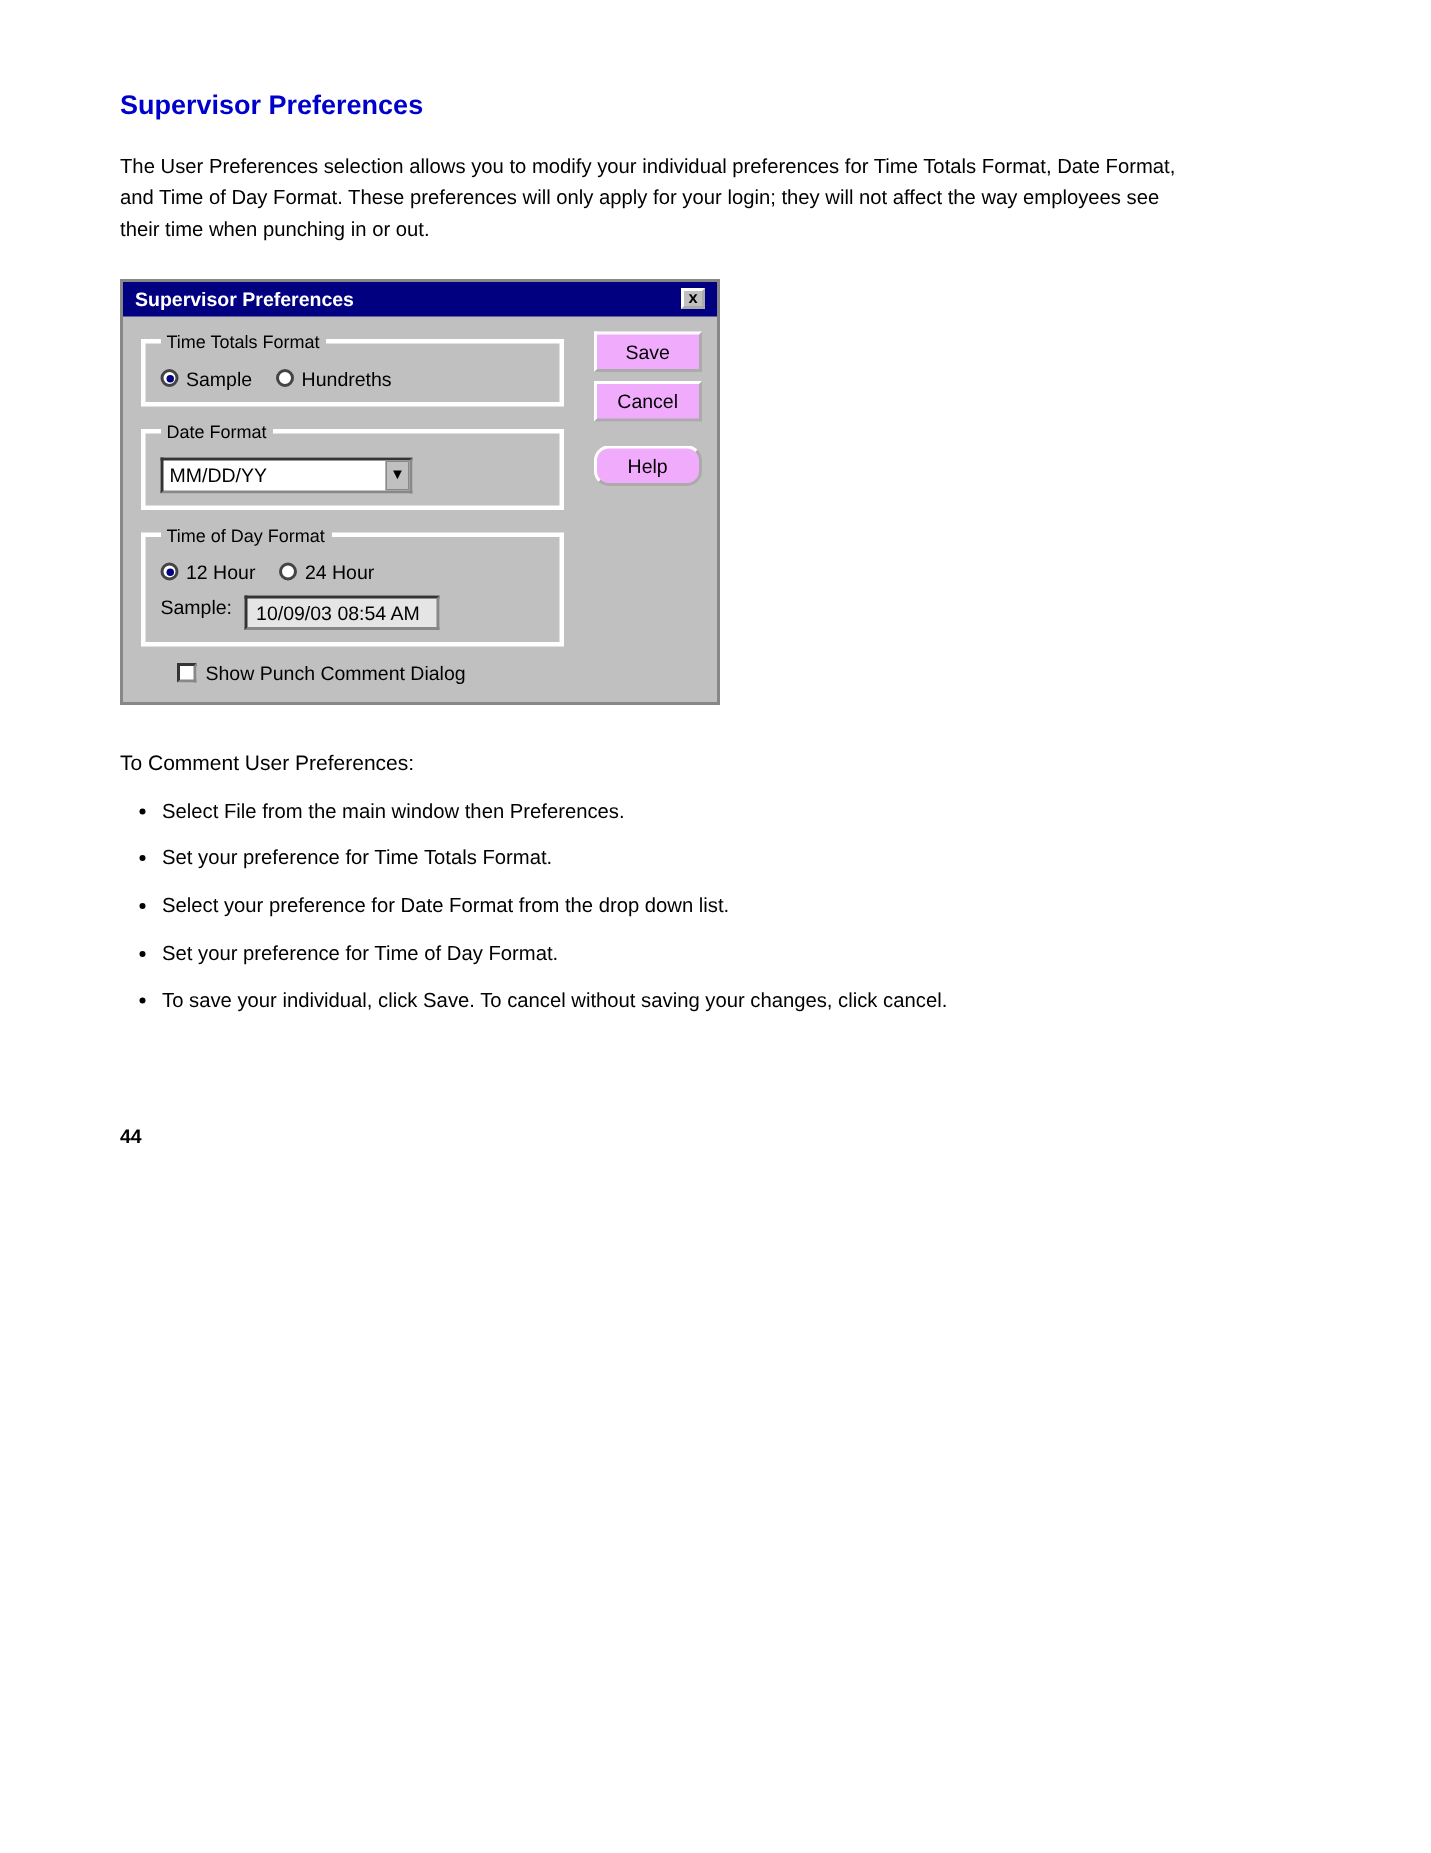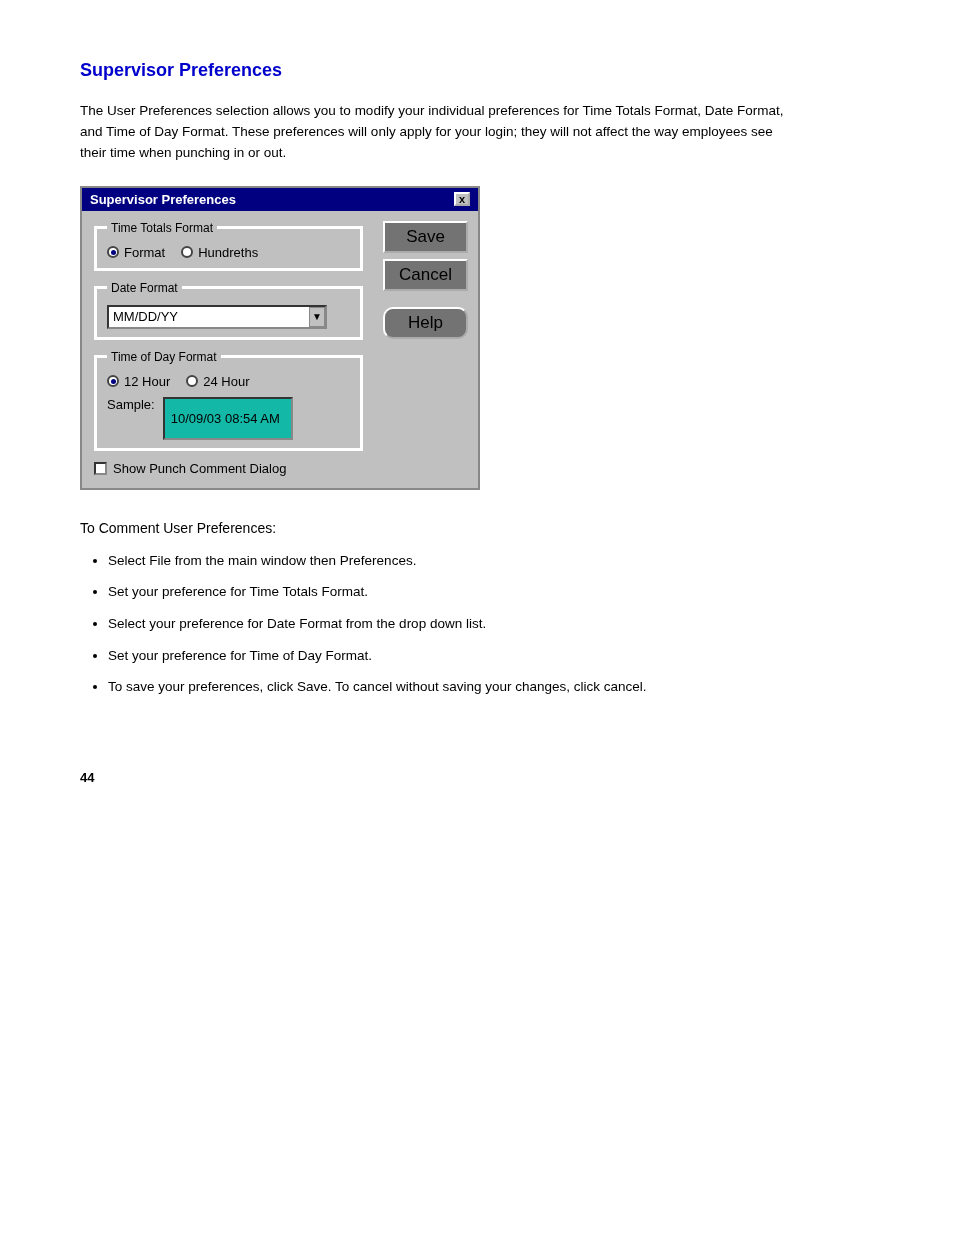--- a/index.html
+++ b/index.html
@@ -65,23 +65,23 @@
     }
 
     .dialog-buttons {
       display: flex;
       flex-direction: column;
       gap: 6px;
       padding: 10px 10px 10px 8px;
     }
 
     .dialog-btn {
-      background: #737373;
+      background: #f0abfc;
       border: 2px outset #ffffff;
-      font-size: 17px;
+      font-size: 13px;
       padding: 4px 14px;
       min-width: 60px;
       cursor: pointer;
       text-align: center;
     }
 
     
     .field-group {
       border: 3px solid #ffffff;
       margin-bottom: 10px;
@@ -158,33 +158,34 @@
 
     .sample-row {
       display: flex;
       align-items: flex-start;
       gap: 8px;
       margin-top: 8px;
       font-size: 13px;
     }
 
     .sample-value {
-      background: #14b8a6;
+      background: #e5e5e5;
       border: 2px inset #888;
-      padding: 12px 6px;
+      padding: 2px 6px;
       font-size: 13px;
       min-width: 130px;
     }
 
     .checkbox-row {
       display: flex;
       align-items: center;
       gap: 6px;
       margin-top: 4px;
       font-size: 13px;
+      margin-left: 24px;
     }
 
     .checkbox-box {
       width: 13px;
       height: 13px;
       border: 2px inset #888;
       background: #ffffff;
       display: flex;
       align-items: center;
       justify-content: center;
@@ -236,33 +237,33 @@
     </div>
 
     <div style="display:flex; align-items:flex-start;">
       <div class="dialog-body" style="flex:1;">
 
         <fieldset class="field-group">
           <legend>Time Totals Format</legend>
           <div class="radio-row">
             <label class="radio-item">
               <div class="radio-circle-filled"></div>
-              <span>Format</span>
+              <span>Sample</span>
             </label>
             <label class="radio-item">
               <div class="radio-circle-empty"></div>
               <span>Hundreths</span>
             </label>
           </div>
         </fieldset>
 
         <fieldset class="field-group">
           <legend>Date Format</legend>
           <div class="select-row">
-            <div style="display:flex; border: 2px inset #888; background:#fff; width:220px;">
+            <div style="display:flex; border: 2px inset #888; background:#fff; width:168px;">
               <div style="flex:1; padding: 2px 4px; font-size:13px;">MM/DD/YY</div>
               <div class="select-arrow">▼</div>
             </div>
           </div>
         </fieldset>
 
         <fieldset class="field-group">
           <legend>Time of Day Format</legend>
           <div class="radio-row">
             <label class="radio-item">
@@ -296,17 +297,17 @@
   </div>
 </div>
 
 <div style="margin-top: 30px;">
   <p class="instructions-heading">To Comment User Preferences:</p>
   <ul class="bullet-list">
     <li>Select File from the main window then Preferences.</li>
     <li>Set your preference for Time Totals Format.</li>
     <li>Select your preference for Date Format from the drop down list.</li>
     <li>Set your preference for Time of Day Format.</li>
-    <li>To save your preferences, click Save. To cancel without saving your changes, click cancel.</li>
+    <li>To save your individual, click Save. To cancel without saving your changes, click cancel.</li>
   </ul>
 </div>
 
 <p class="page-number">44</p>
 
 </body></html>

